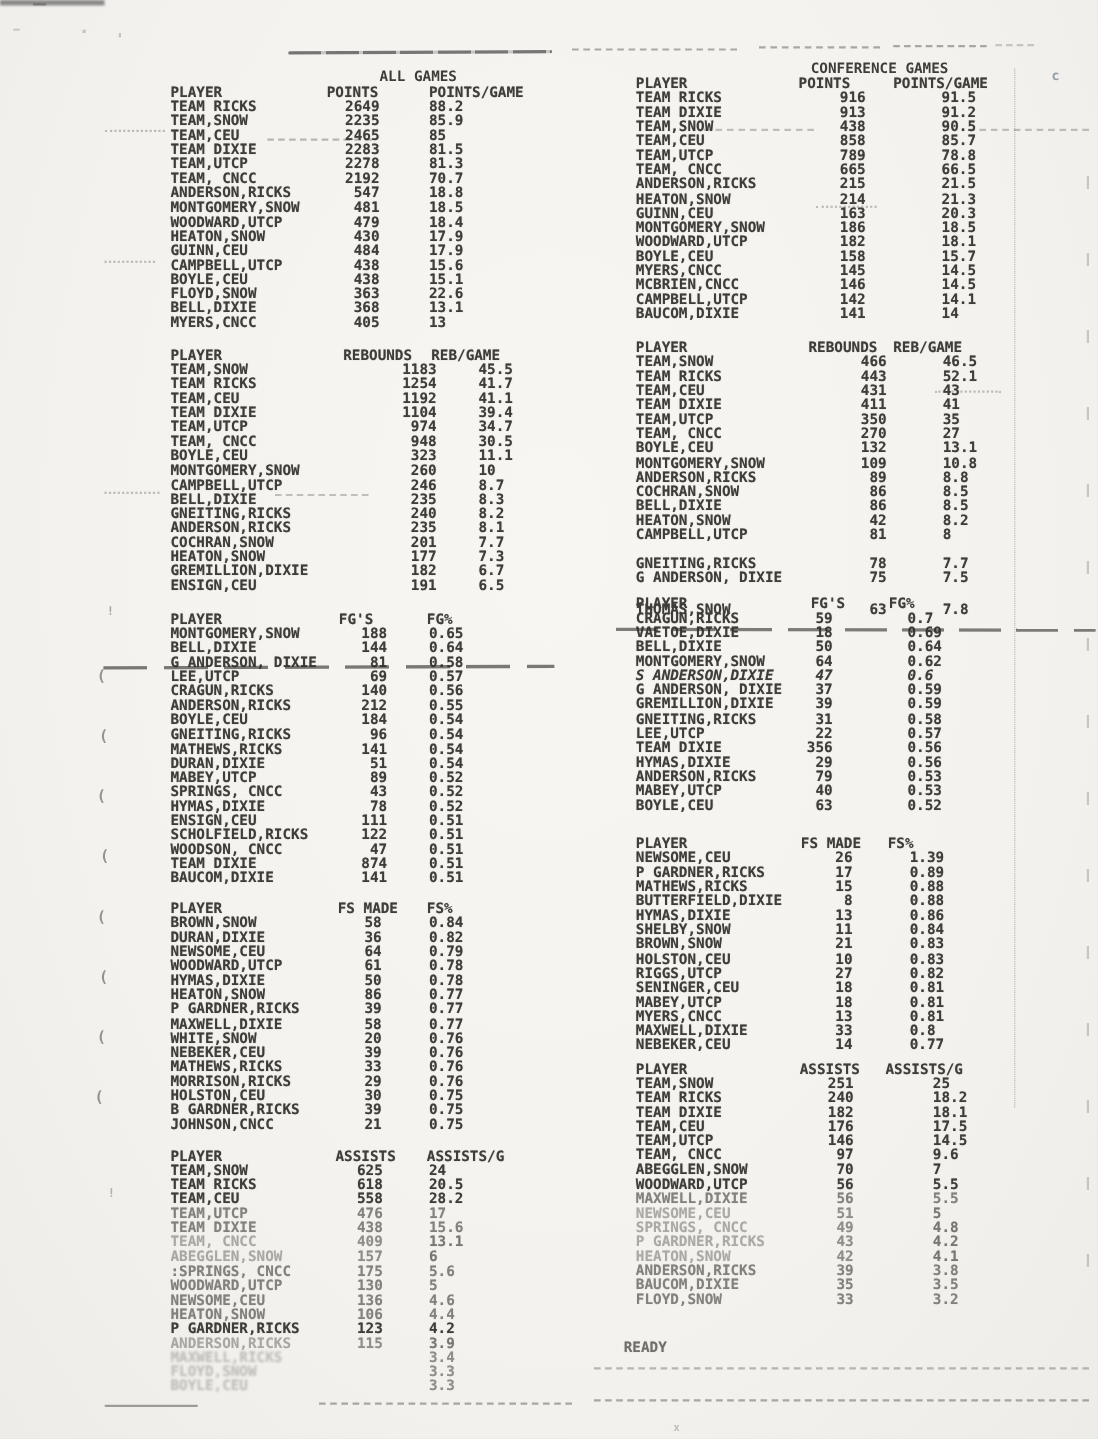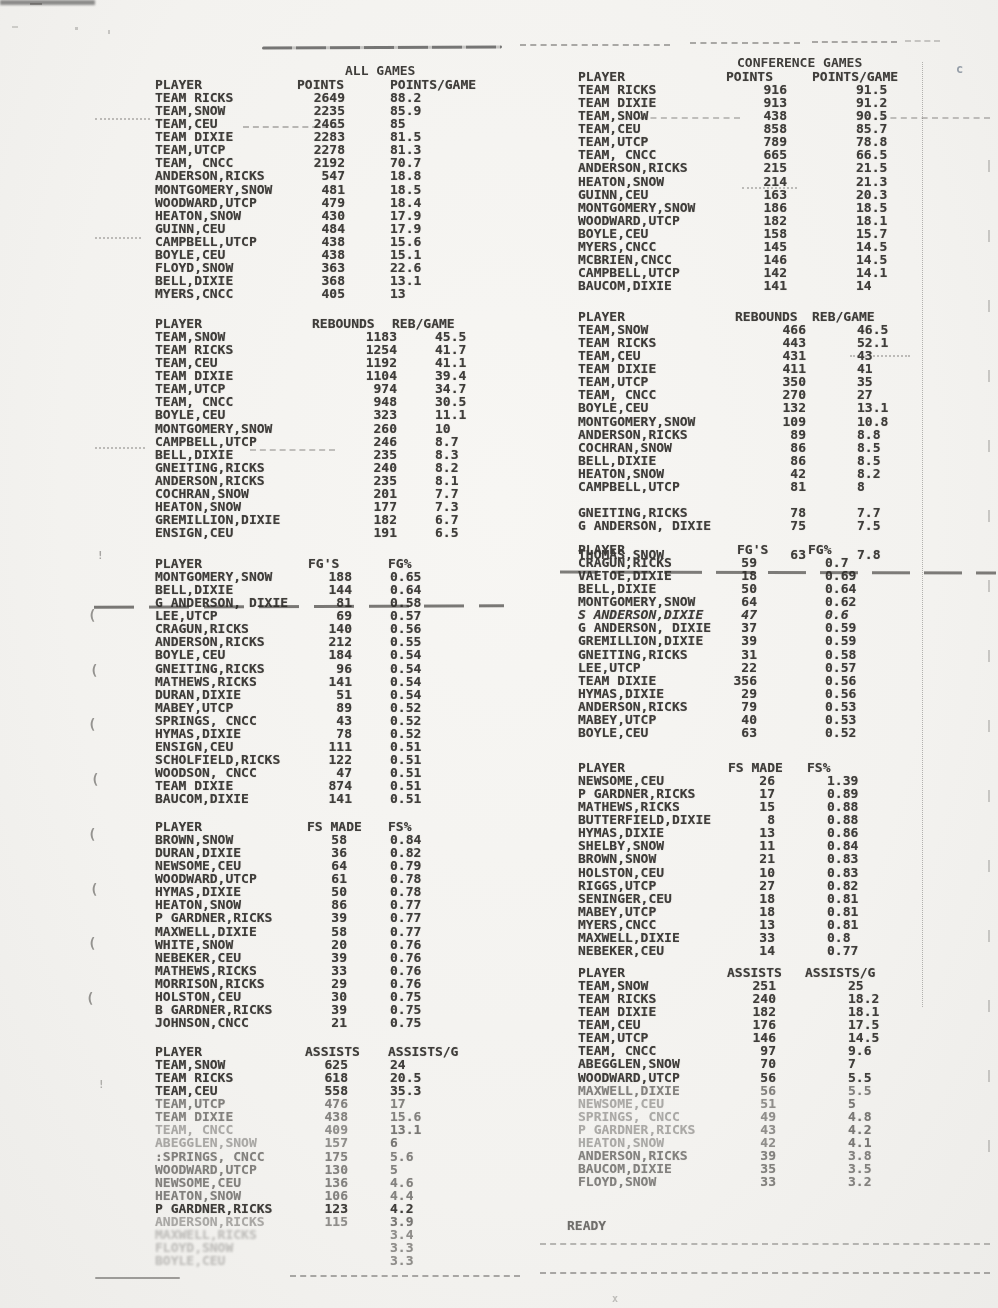--- a/index.html
+++ b/index.html
@@ -484,21 +484,21 @@
         <span class="v2">24</span>
       </div>
       <div class="row" style="top: 26.08px;">
         <span class="nm">TEAM RICKS</span>
         <span class="v1">618</span>
         <span class="v2">20.5</span>
       </div>
       <div class="row" style="top: 39.16px;">
         <span class="nm">TEAM,CEU</span>
         <span class="v1">558</span>
-        <span class="v2">35.3</span>
+        <span class="v2">28.2</span>
       </div>
       <div class="row f1" style="top: 52.24px;">
         <span class="nm">TEAM,UTCP</span>
         <span class="v1">476</span>
         <span class="v2">17</span>
       </div>
       <div class="row f1" style="top: 65.32px;">
         <span class="nm">TEAM DIXIE</span>
         <span class="v1">438</span>
         <span class="v2">15.6</span>

